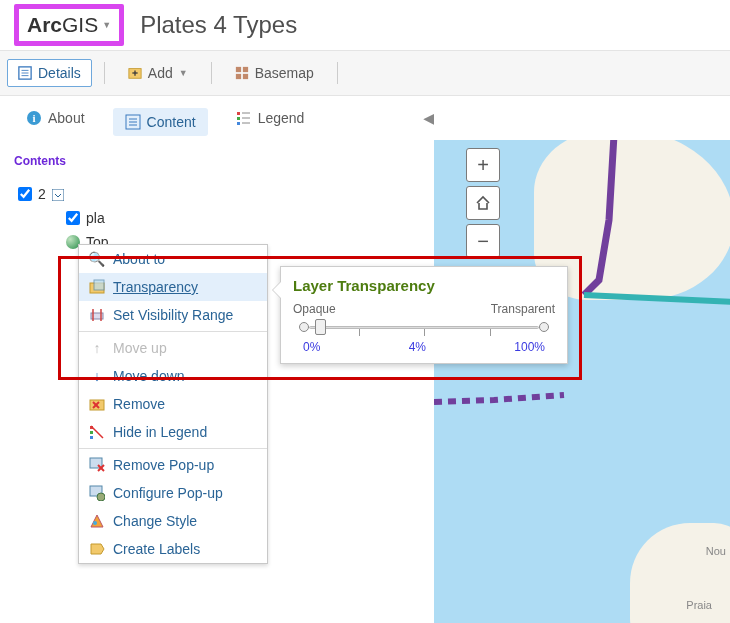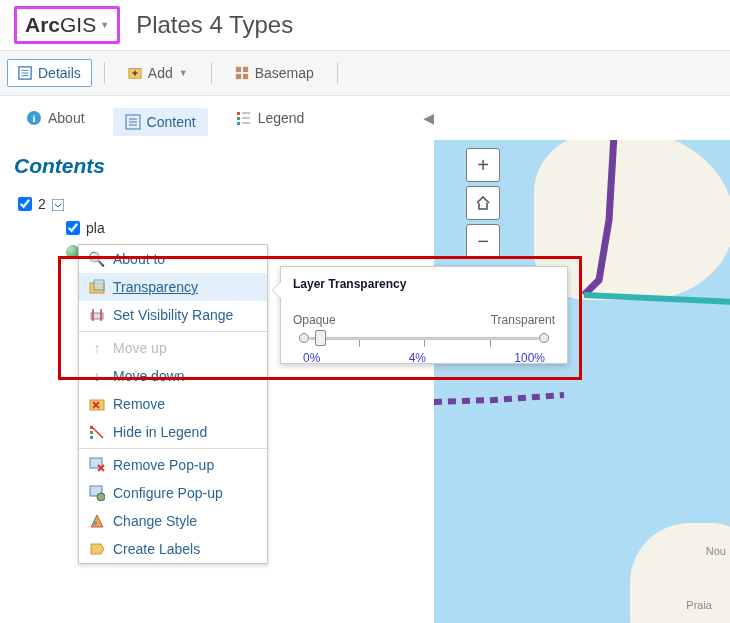--- a/index.html
+++ b/index.html
@@ -1,41 +1,41 @@
 <!DOCTYPE html>
 <html><head>
 <meta charset="utf-8">
 <style>
   * { box-sizing: border-box; margin: 0; padding: 0; }
   body { font-family: "Segoe UI", Arial, sans-serif; font-size: 13px; color: #333; width: 730px; height: 623px; overflow: hidden; background: #fff; position: relative; }
 
   
   .top-header { display:flex; align-items:center; height:50px; padding:0 14px; }
-  .brand { font-size:21px; display:flex; align-items:center; gap:4px; cursor:pointer; padding:4px 8px; border:3px solid #d946ef; border-radius:2px; background:#fff; }
+  .brand { font-size:21px; display:flex; align-items:center; gap:4px; cursor:pointer; padding:4px 8px; border:5px solid #d946ef; border-radius:2px; background:#fff; }
   .brand b{font-weight:700;}
   .brand .tri { font-size:9px; color:#888; }
   .title { font-size:24px; color:#4f4f4f; margin-left:16px; font-weight:300; }
 
   
   .toolbar { height:46px; background:#f6f6f6; border-top:1px solid #e4e4e4; border-bottom:1px solid #e4e4e4; display:flex; align-items:center; padding:0 7px; gap:12px; }
   .tbtn { display:flex; align-items:center; gap:6px; padding:5px 10px; border:1px solid transparent; border-radius:2px; cursor:pointer; color:#5b5b5b; font-size:14px; }
   .tbtn.active { border-color:#6fa8dc; background:#fff; color:#2a6496; }
   .tbtn .sq { width:14px; height:14px; display:inline-block; }
   .divider { width:1px; height:22px; background:#ccc; }
 
   
   .subbar { height:44px; display:flex; align-items:center; gap:16px; padding:0 14px; position:relative; }
   .subtab { display:flex; align-items:center; gap:6px; padding:6px 12px; border-radius:3px; cursor:pointer; color:#5b5b5b; font-size:14px;}
   .subtab.active { background:#e3effb; color:#2a6496;margin-top:8px; }
   .subbar .collapse { position:absolute; right:296px; font-size:14px; color:#888; cursor:pointer;}
 
   
   .split { display:flex; height: calc(623px - 50px - 46px - 44px); }
   .panel { width:434px; padding:8px 14px 0 14px; position:relative; }
-  .panel h3 { font-size:21px; font-weight:600; margin:6px 0 18px 0; color:#0369a1;font-style:italic;}
+  .panel h3 { font-size:12px; font-weight:600; margin:6px 0 18px 0; color:#6d28d9;}
   .layer-row { display:flex; align-items:center; gap:6px; margin:8px 0 8px 4px; font-size:14px;}
   .layer-row input[type=checkbox]{ width:14px; height:14px; }
   .dd { width:12px; height:12px; display:inline-block; color:#2a6496; }
   .globe { width:14px; height:14px; border-radius:50%; background:radial-gradient(circle at 30% 30%, #bfe3c0, #2a8f4a); display:inline-block;}
   .indent { margin-left:24px;padding-left:28px;}
 
   
   .map { flex:1; position:relative; background:#aedcf4; overflow:hidden; }
   .zoomctl { position:absolute; left:32px; top:8px; display:flex; flex-direction:column; gap:4px; }
   .zbtn { width:34px; height:34px; background:#fff; border:1.5px solid #7a7a7a; border-radius:3px; display:flex; align-items:center; justify-content:center; font-size:20px; color:#555; cursor:pointer;}
@@ -47,21 +47,21 @@
   .ctx .mi { display:flex; align-items:center; gap:8px; padding:6px 10px; color:#2a6496; cursor:pointer;}
   .ctx .mi.disabled { color:#bbb; cursor:default;}
   .ctx .mi.hl { background:#e3effb; }
   .ctx .mi.hl span.lbl { text-decoration:underline; }
   .ctx .mi .ic { width:16px; height:16px; display:inline-flex; align-items:center; justify-content:center;}
 
   
   .popover { position:absolute; left:280px; top:266px; width:288px; height:98px; background:#fff; border:1px solid #ccc; box-shadow:0 2px 6px rgba(0,0,0,0.2); z-index:31; padding:10px 12px;}
   .popover::before { content:""; position:absolute; left:-9px; top:14px; width:0;height:0; border-top:9px solid transparent; border-bottom:9px solid transparent; border-right:9px solid #ccc;}
   .popover::after { content:""; position:absolute; left:-8px; top:15px; width:0;height:0; border-top:8px solid transparent; border-bottom:8px solid transparent; border-right:8px solid #fff;}
-  .popover h4 { font-size:12px; font-weight:600; color:#0f172a; margin-bottom:22px;}
+  .popover h4 { font-size:15px; font-weight:600; color:#4d7c0f; margin-bottom:8px;}
   .slabels { display:flex; justify-content:space-between; font-size:12px; color:#666; }
   .slider-track { position:relative; height:20px; margin-top:2px;}
   .slider-track .bar { position:absolute; left:16px; right:16px; top:8px; height:3px; background:#ddd; border:1px solid #bbb; border-radius:2px;}
   .slider-track .stop { position:absolute; width:10px; height:10px; border:1px solid #888; border-radius:50%; background:#eee; top:4px; }
   .slider-track .tick { position:absolute; width:1px; height:7px; background:#999; top:11px;}
   .slider-track .thumb { position:absolute; width:11px; height:16px; background:#f0f0f0; border:1px solid #888; border-radius:2px; top:1px;}
   .sticks { display:flex; justify-content:space-between; font-size:12px; color:#3a3ae0; margin-top:2px; padding:0 10px;}
 
   
   .redbox { position:absolute; left:58px; top:256px; width:524px; height:124px; border:3px solid #cc0000; z-index:40; pointer-events:none;}

